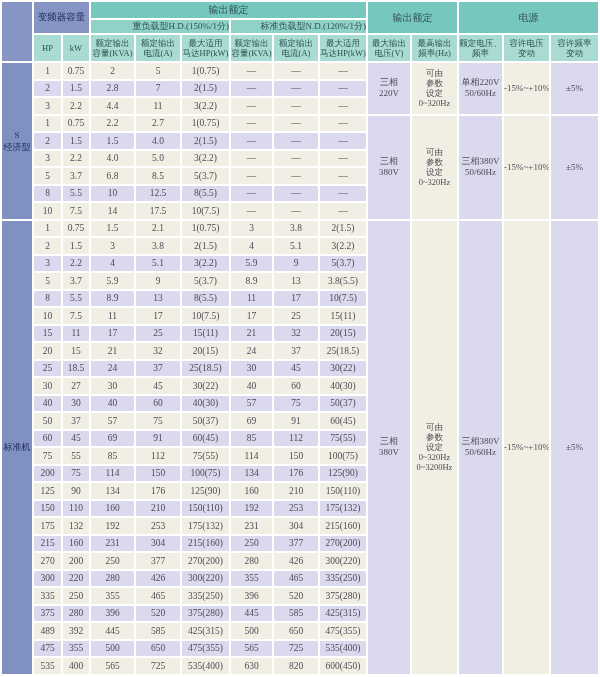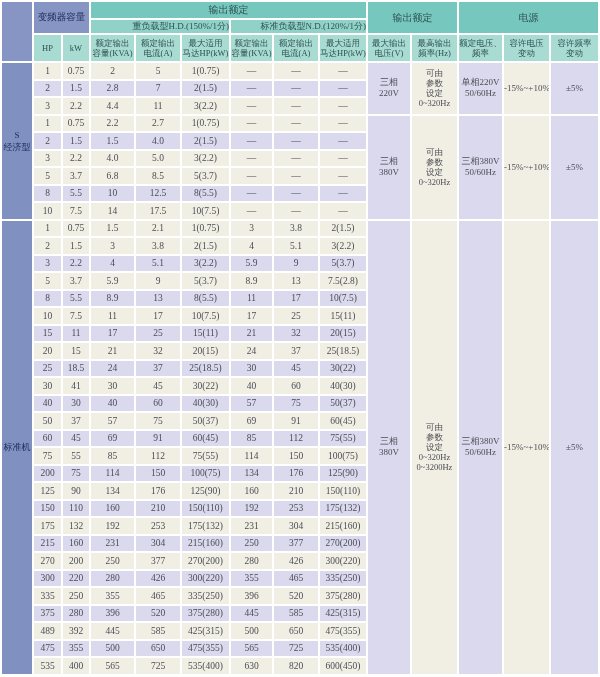--- a/index.html
+++ b/index.html
@@ -238,21 +238,21 @@
           <td class="row-l">5(3.7)</td>
         </tr>
         <tr class="dr">
           <td class="row-c">5</td>
           <td class="row-c">3.7</td>
           <td class="row-c">5.9</td>
           <td class="row-c">9</td>
           <td class="row-c">5(3.7)</td>
           <td class="row-c">8.9</td>
           <td class="row-c">13</td>
-          <td class="row-c">7.5(2.8)</td>
+          <td class="row-c">3.8(5.5)</td>
         </tr>
         <tr class="dr">
           <td class="row-l">8</td>
           <td class="row-l">5.5</td>
           <td class="row-l">8.9</td>
           <td class="row-l">13</td>
           <td class="row-l">8(5.5)</td>
           <td class="row-l">11</td>
           <td class="row-l">17</td>
           <td class="row-l">10(7.5)</td>
@@ -292,21 +292,21 @@
           <td class="row-l">18.5</td>
           <td class="row-l">24</td>
           <td class="row-l">37</td>
           <td class="row-l">25(18.5)</td>
           <td class="row-l">30</td>
           <td class="row-l">45</td>
           <td class="row-l">30(22)</td>
         </tr>
         <tr class="dr">
           <td class="row-c">30</td>
-          <td class="row-c">41</td>
+          <td class="row-c">27</td>
           <td class="row-c">30</td>
           <td class="row-c">45</td>
           <td class="row-c">30(22)</td>
           <td class="row-c">40</td>
           <td class="row-c">60</td>
           <td class="row-c">40(30)</td>
         </tr>
         <tr class="dr">
           <td class="row-l">40</td>
           <td class="row-l">30</td>

